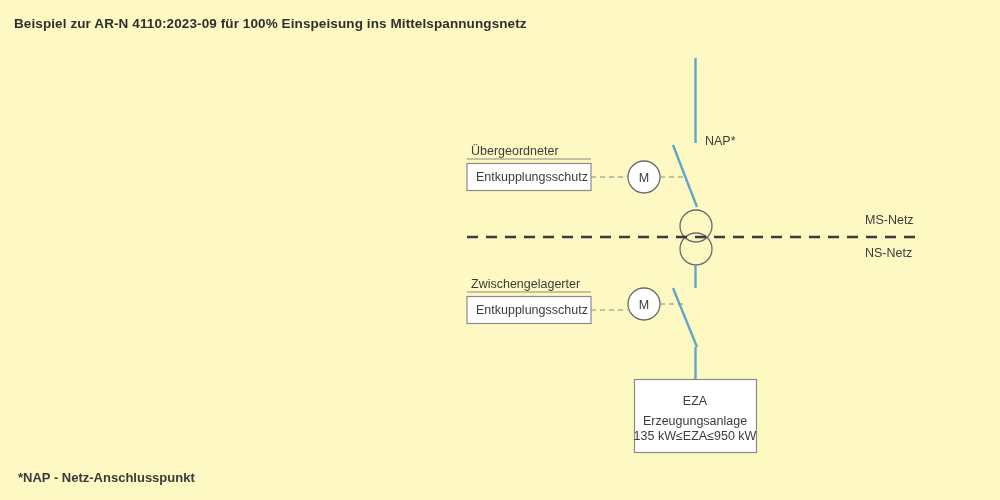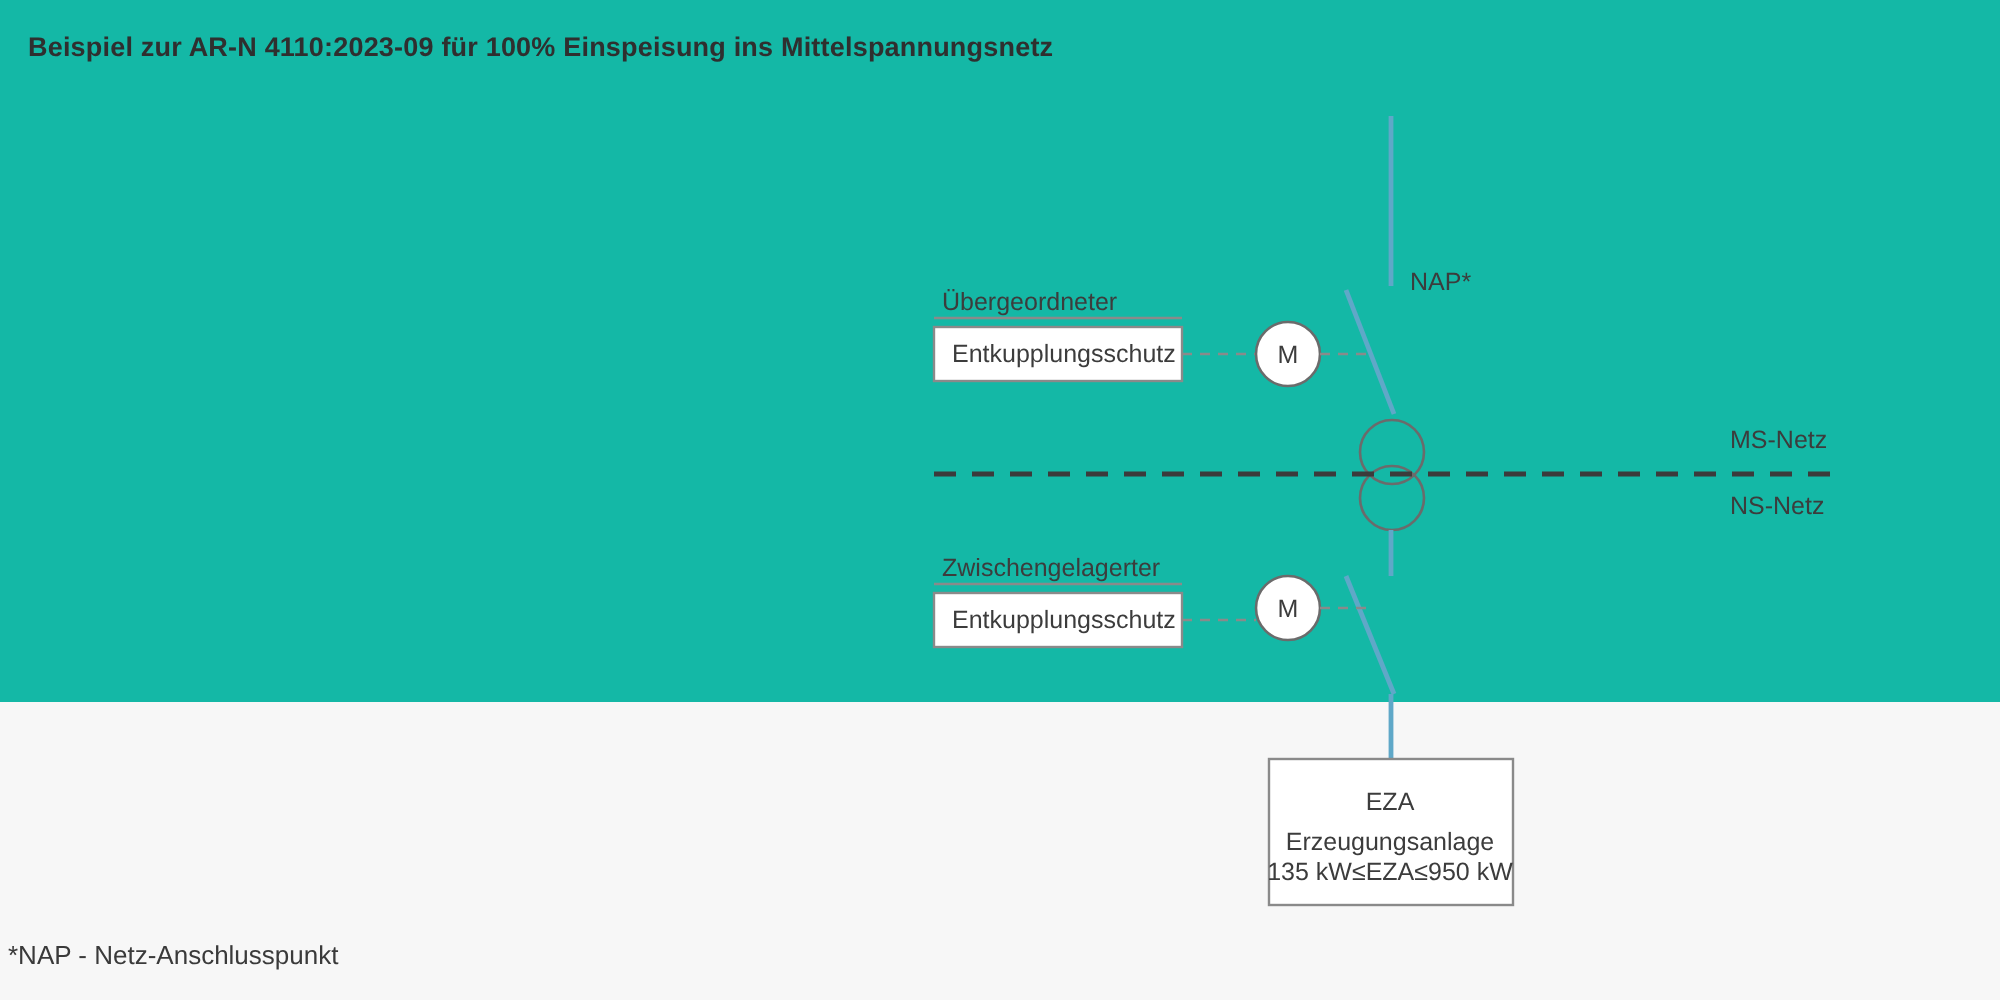--- a/index.html
+++ b/index.html
@@ -12,39 +12,39 @@
     height: 500px;
     background: #f7f7f7;
     font-family: "Liberation Sans", sans-serif;
     color: #3c3c3c;
     overflow: hidden;
     position: relative;
   }
   #root {
     position: relative;
     width: 1000px;
-    height: 351px;
-    background: #14b8a6;
+    height: 500px;
+    background: #fef9c3;
   }
   .title {
     position: absolute;
     left: 14px;
     top: 16px;
     font-size: 13.5px;
     font-weight: bold;
     color: #2f2f2f;
     letter-spacing: 0.1px;
     white-space: nowrap;
   }
   .footnote {
     position: absolute;
-    left: 4px;
+    left: 18px;
     top: 470px;
     font-size: 13px;
-    font-weight: normal;
+    font-weight: bold;
     color: #3a3a3a;
     white-space: nowrap;
   }
   svg.diagram {
     position: absolute;
     left: 0;
     top: 0;
     width: 1000px;
     height: 500px;
   }

